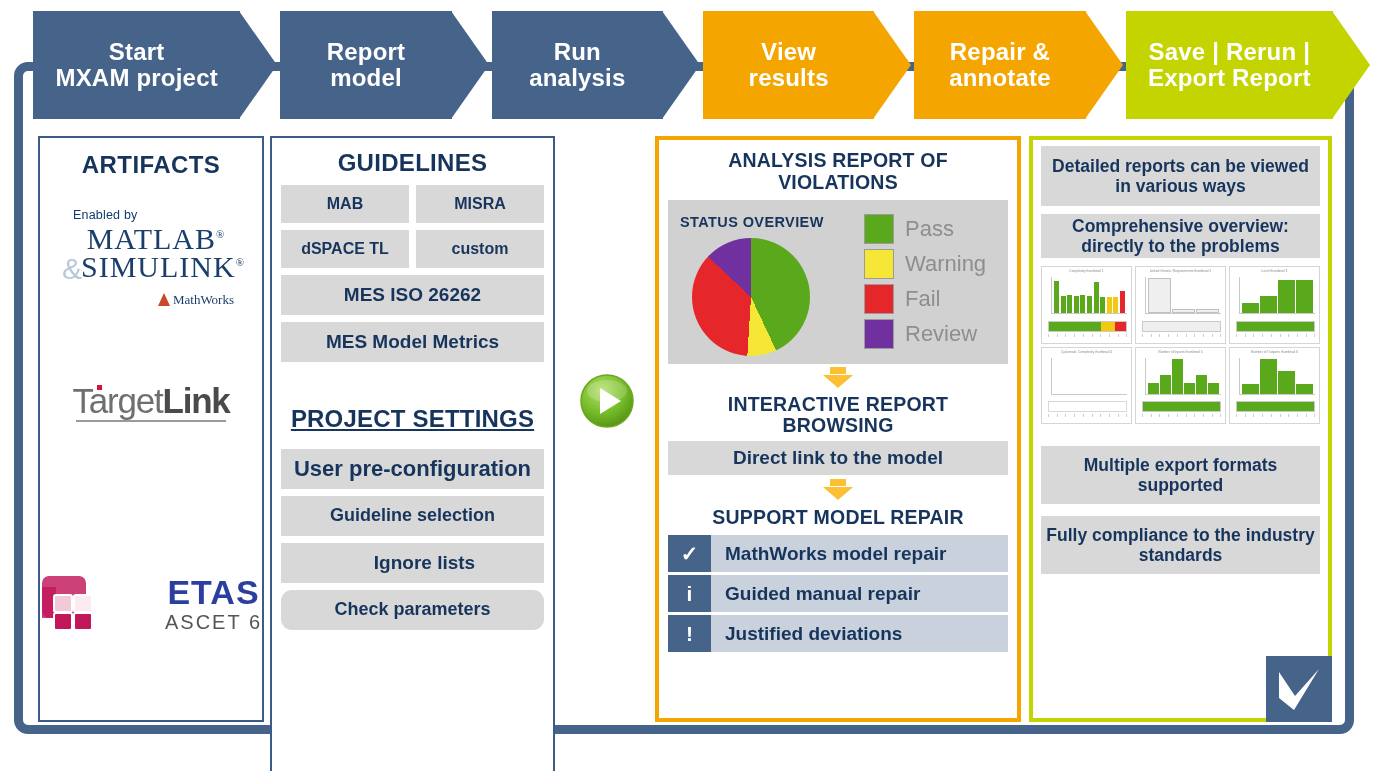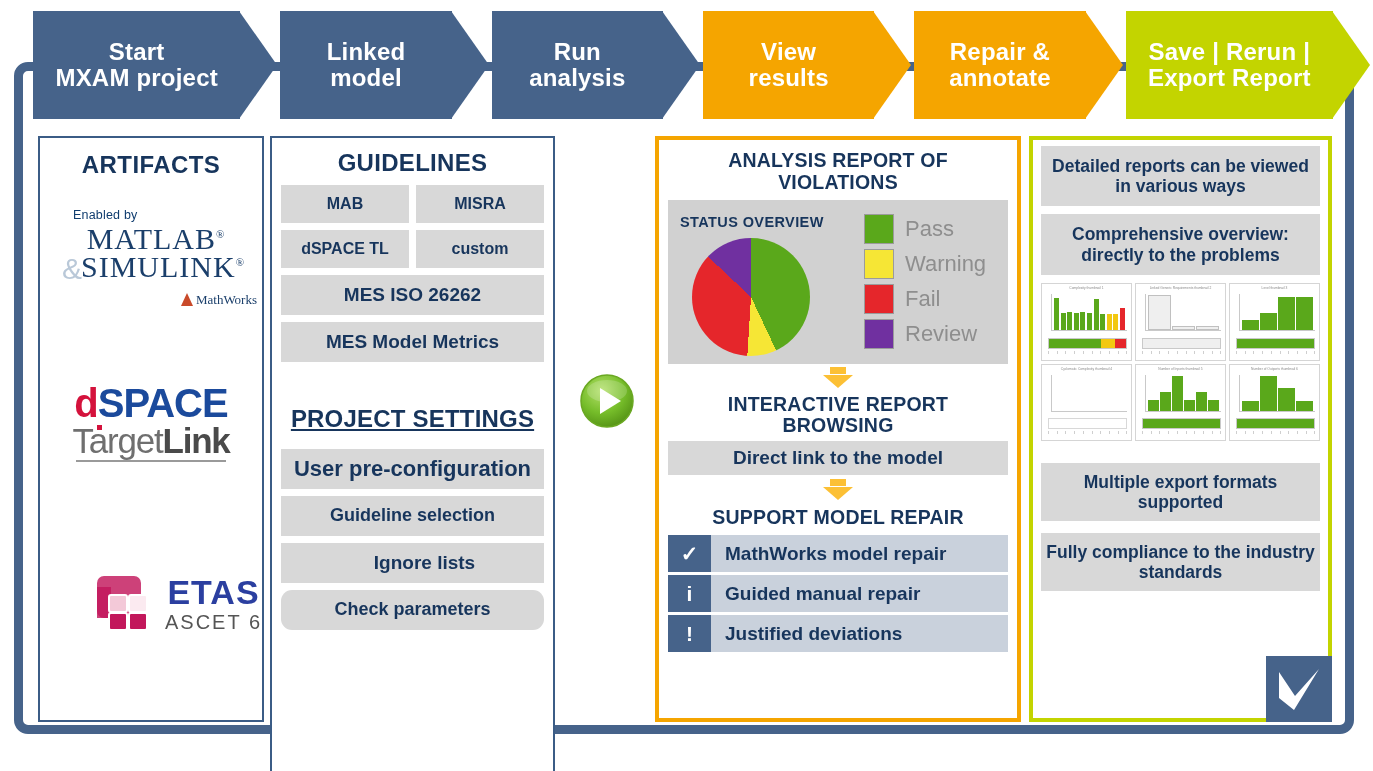--- a/index.html
+++ b/index.html
@@ -32,34 +32,34 @@
 
   .logo-block{position:absolute;left:0;width:100%;text-align:center;}
   .ml-enabled{font-size:12.5px;color:#0f3c6e;text-align:left;margin-left:33px;letter-spacing:.2px;}
   .ml-word{font-family:"Liberation Serif",serif;color:#1b3f6b;font-weight:normal;
            letter-spacing:1px;line-height:.92;}
   .ml-matlab{font-size:30px;margin-left:10px;}
   .ml-amp{font-size:30px;color:#b9c8d8;position:absolute;left:22px;top:27px;}
   .ml-simulink{font-size:30px;margin-left:24px;}
   .sup{font-size:11px;vertical-align:super;}
   .mathworks{font-size:13px;color:#1b3f6b;font-family:"Liberation Serif",serif;
-             text-align:right;margin-right:5px;margin-top:1px;}
+             text-align:right;margin-right:28px;margin-top:1px;}
   .mw-tri{display:inline-block;width:0;height:0;border-left:6px solid transparent;
           border-right:6px solid transparent;border-bottom:13px solid #c94a2a;
           vertical-align:-2px;margin-right:3px;}
 
   .dspace{font-size:40px;font-weight:bold;letter-spacing:-1px;line-height:1;}
   .dspace .d{color:#d4123c;}
   .dspace .rest{color:#1b4a9c;}
   .tlink{font-size:35px;color:#6f6f6f;line-height:1;letter-spacing:-1.2px;}
   .tlink b{color:#4a4a4a;}
   .tl-underline{height:2px;background:#9a9a9a;width:150px;margin:2px auto 0;}
   .tl-dot{position:absolute;width:5px;height:5px;background:#d4123c;}
 
-  .etas-row{display:flex;align-items:center;justify-content:flex-end;gap:6px;}
+  .etas-row{display:flex;align-items:center;justify-content:space-between;gap:6px;}
   .etas-word{font-size:34px;font-weight:bold;color:#2b3fa0;letter-spacing:1px;line-height:1;}
   .ascet{font-size:20px;color:#555;letter-spacing:2px;text-align:right;margin-top:2px;}
 
   
   #panel-guidelines{left:270px;top:136px;width:285px;height:757px;border:2px solid #3b5c86;}
   #panel-guidelines .panel-title{font-size:24px;letter-spacing:.3px;}
   .gl-grid{display:flex;gap:7px;padding:0 9px;margin-top:8px;}
   .gl-grid .chip{flex:1;height:38px;font-size:16px;}
   .gl-wide{margin:7px 9px 0;height:40px;font-size:19px;}
 
@@ -128,21 +128,21 @@
 
   <div class="chev" style="width:190px;margin-left:40px;">
     <div class="body" style="background:#46638a"></div>
     <svg class="notch" viewBox="0 0 38 108" preserveAspectRatio="none">
         <polygon points="0,0 38,54 0,108 0,108 0,0" fill="#46638a" opacity="0"></polygon>
       </svg>
     <svg class="tip" viewBox="0 0 38 108" preserveAspectRatio="none">
         <polygon points="0,0 38,54 0,108" fill="#46638a"></polygon>
       </svg>
     <div class="ctext">
-      <div>Linked</div>
+      <div>Report</div>
       <div>model</div>
     </div>
   </div>
 
   <div class="chev" style="width:190px;margin-left:40px;">
     <div class="body" style="background:#46638a"></div>
     <svg class="tip" viewBox="0 0 38 108" preserveAspectRatio="none">
         <polygon points="0,0 38,54 0,108" fill="#46638a"></polygon>
       </svg>
     <div class="ctext">
@@ -192,21 +192,20 @@
     <div class="ml-enabled">Enabled by</div>
     <div style="position:relative;height:66px;margin-top:3px;">
       <div class="ml-amp">&amp;</div>
       <div class="ml-word ml-matlab"><span>MATLAB</span><span class="sup">®</span></div>
       <div class="ml-word ml-simulink"><span>SIMULINK</span><span class="sup">®</span></div>
     </div>
     <div class="mathworks"><span class="mw-tri"></span><span>MathWorks</span></div>
   </div>
 
   <div class="logo-block" style="top:245px;">
-    <div class="dspace"><span class="d">d</span><span class="rest">SPACE</span></div>
     <div style="position:relative;">
       <div class="tl-dot" style="left:57px;top:2px;"></div>
       <div class="tlink"><span>Target</span><b>Link</b></div>
       <div class="tl-underline"></div>
     </div>
   </div>
 
   <div class="logo-block" style="top:435px;">
     <div class="etas-row">
       <svg width="64" height="62" viewBox="0 0 64 62">
@@ -320,21 +319,21 @@
   </div>
   <div class="repair-row">
     <div class="repair-ic">!</div>
     <div class="repair-tx">Justified deviations</div>
   </div>
 </div>
 
 <div class="panel" id="panel-compliance">
 
   <div class="chip cm-chip" style="height:60px;">Detailed reports can be viewed in various ways</div>
-  <div class="chip cm-chip" style="height:61px;margin-top:8px;">Comprehensive overview: directly to the problems</div>
+  <div class="chip cm-chip" style="height:44px;margin-top:8px;">Comprehensive overview: directly to the problems</div>
 
   <div id="thumb-grid">
     <div class="thumb">
       <div class="th-title">Complexity thumbnail 1</div>
       <div class="th-plot">
         <i class="th-bar" style="height:88%"></i>
           <i class="th-bar" style="height:48%"></i>
           <i class="th-bar" style="height:50%"></i>
         <i class="th-bar" style="height:48%"></i>
           <i class="th-bar" style="height:50%"></i>

